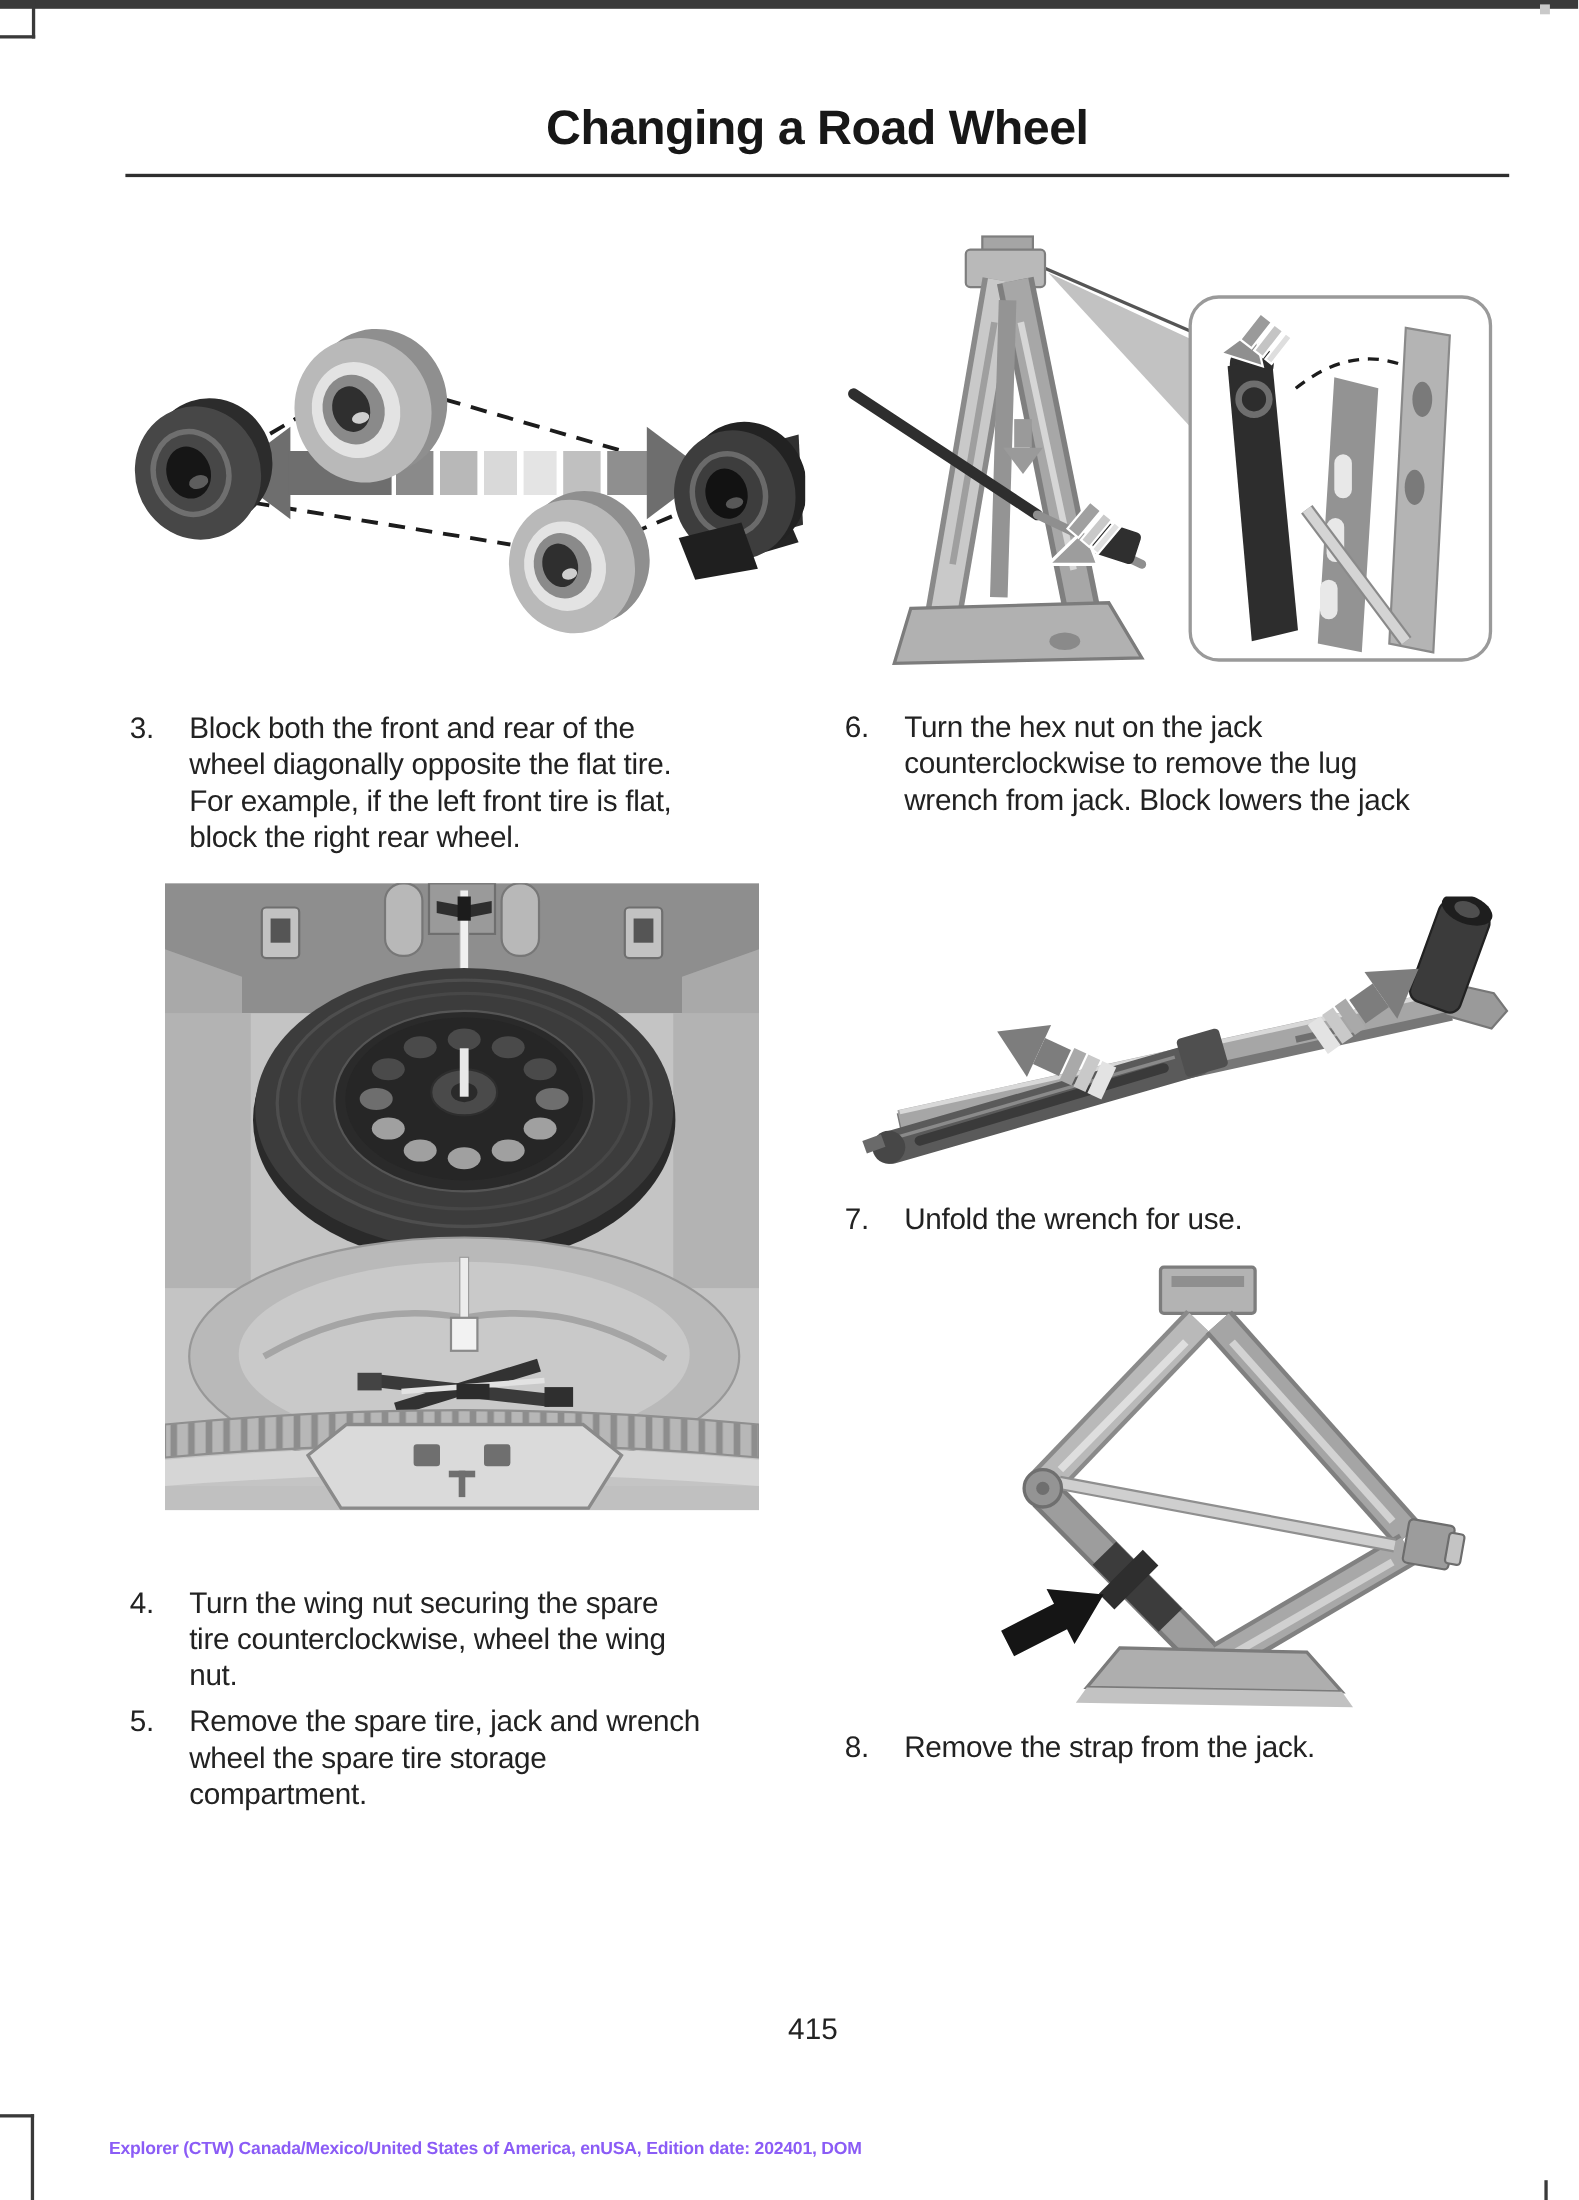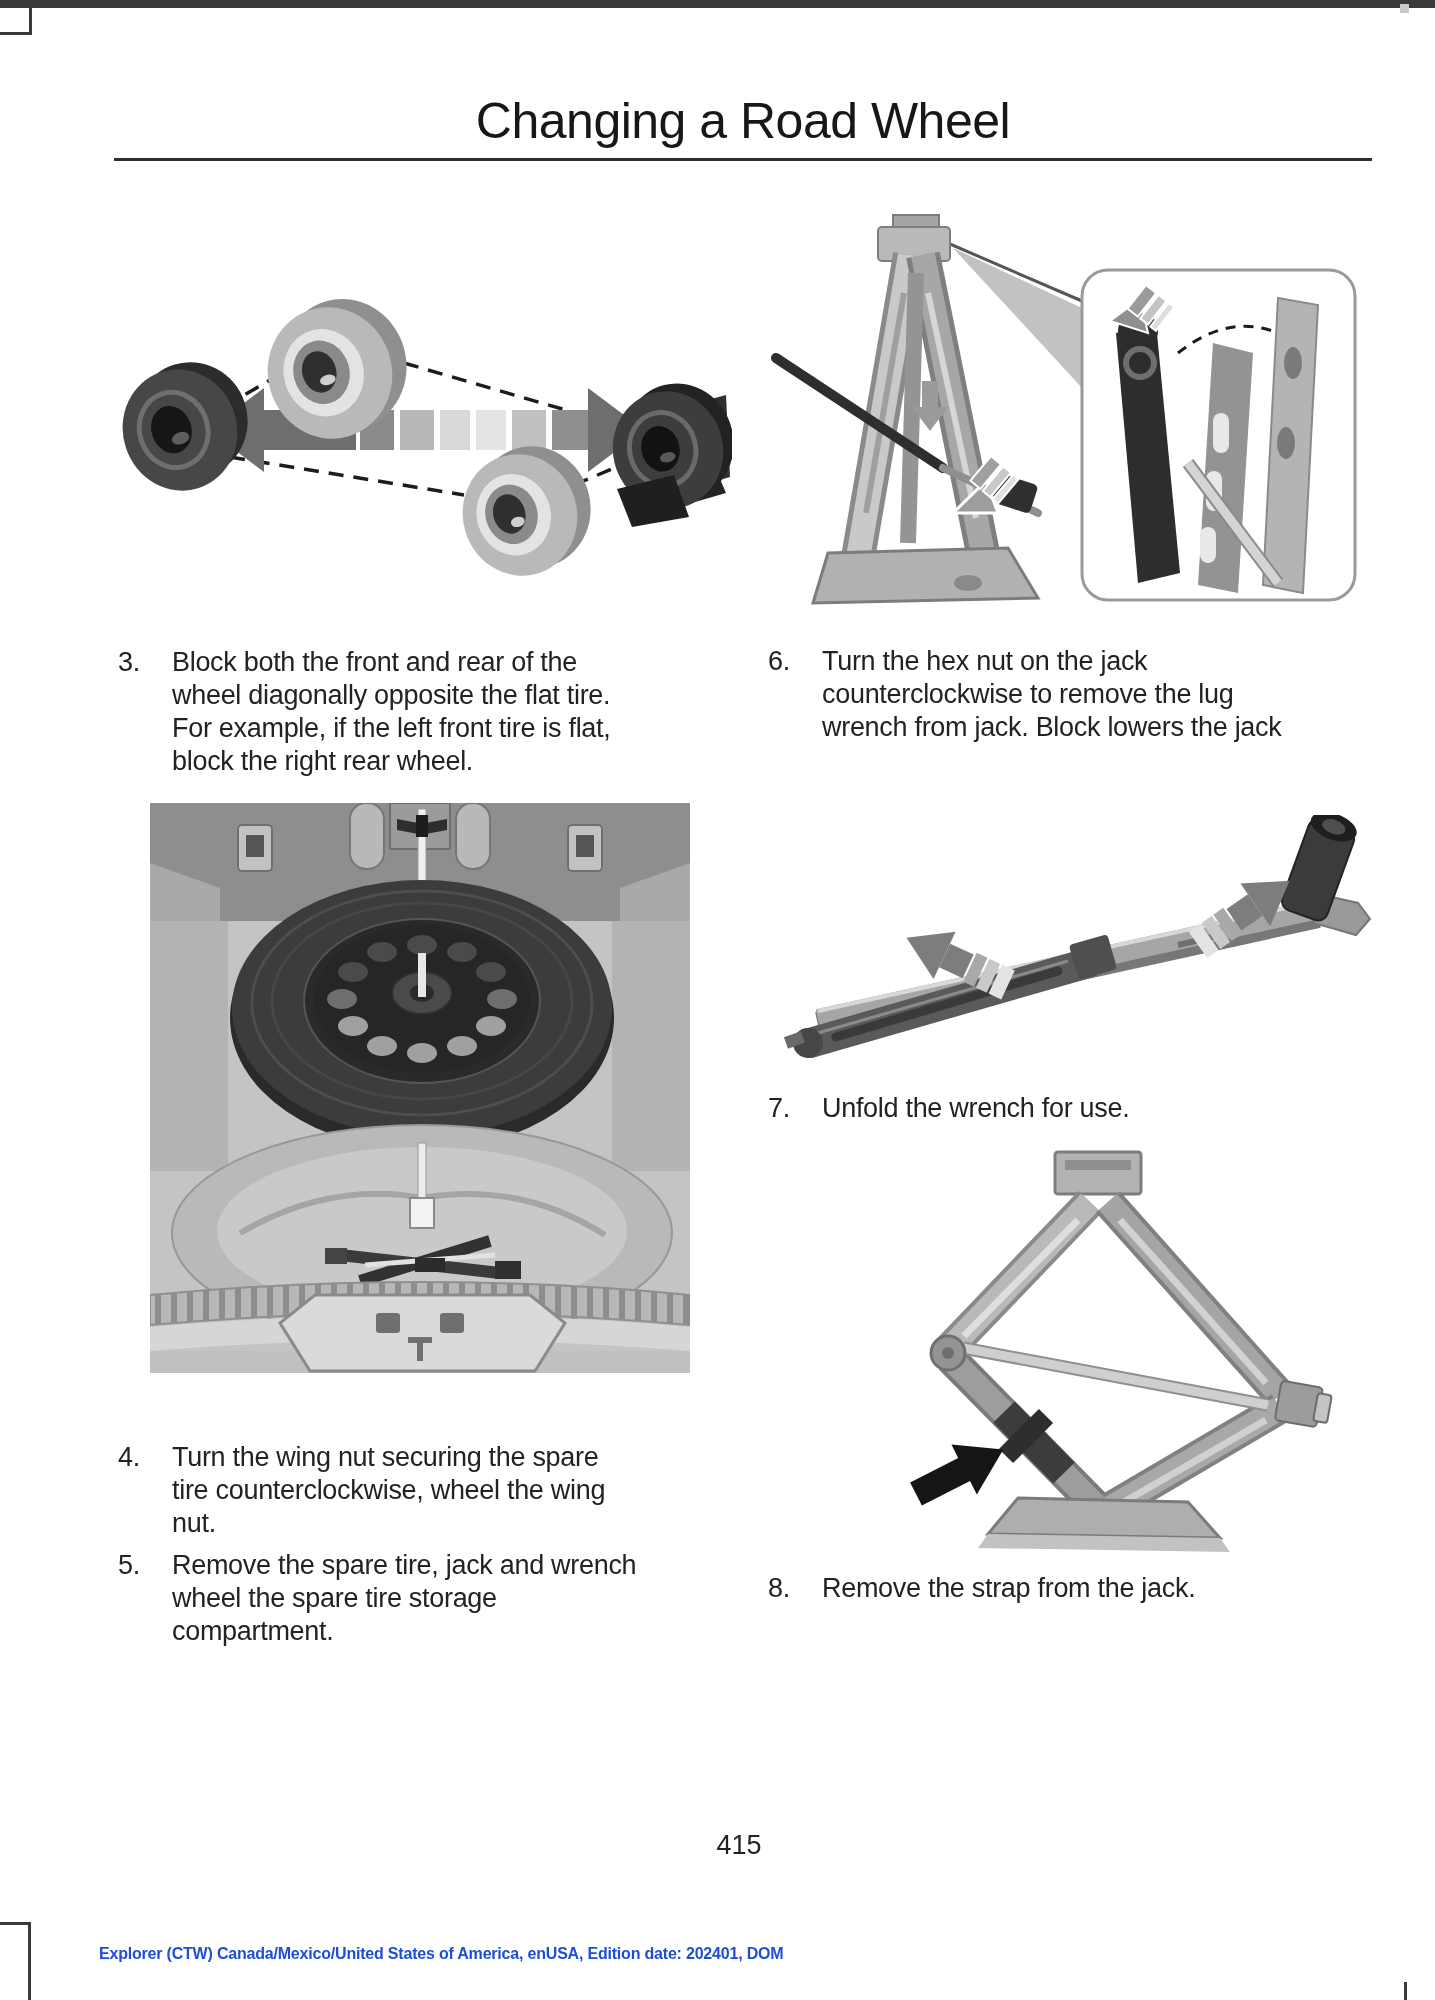--- a/index.html
+++ b/index.html
@@ -9,36 +9,36 @@
   }
   .top-bar{position:absolute;left:0;top:0;width:1435px;height:8px;background:#3a3a3a;}
   .mark-tl{position:absolute;left:0;top:0;width:29px;height:32px;
     border-right:3px solid #3a3a3a;border-bottom:3px solid #3a3a3a;}
   .mark-tr{position:absolute;left:1400px;top:4px;width:9px;height:9px;background:#c9c9c9;}
   .mark-bl{position:absolute;left:0;top:1922px;width:28px;height:78px;
     border-top:3px solid #3a3a3a;border-right:3px solid #3a3a3a;}
   .mark-br{position:absolute;left:1404px;top:1982px;width:3px;height:18px;background:#3a3a3a;}
   .title{
     position:absolute;left:114px;top:92px;width:1258px;text-align:center;
-    font-size:50px;font-weight:normal;letter-spacing:-0.5px;color:#171717;
+    font-size:44px;font-weight:bold;letter-spacing:-0.5px;color:#171717;
   }
   .rule{position:absolute;left:114px;top:158px;width:1258px;height:3px;background:#2f2f2f;}
   .step{
     position:absolute;display:flex;font-size:27px;line-height:33px;
     letter-spacing:-0.3px;color:#222222;
   }
   .step .num{width:54px;flex:none;}
   .ln{display:block;}
   .pageno{
     position:absolute;left:110px;top:1830px;width:1258px;text-align:center;
     font-size:27px;color:#222222;letter-spacing:0;
   }
   .footer{
     position:absolute;left:99px;top:1945px;font-size:16px;font-weight:bold;
-    letter-spacing:-0.2px;color:#1d4ed8;
+    letter-spacing:-0.2px;color:#8b5cf6;
   }
   .fig{position:absolute;}
 </style>
 </head>
 <body>
 
 <div class="page">
 
   <div class="top-bar"></div>
   <div class="mark-tl"></div>

